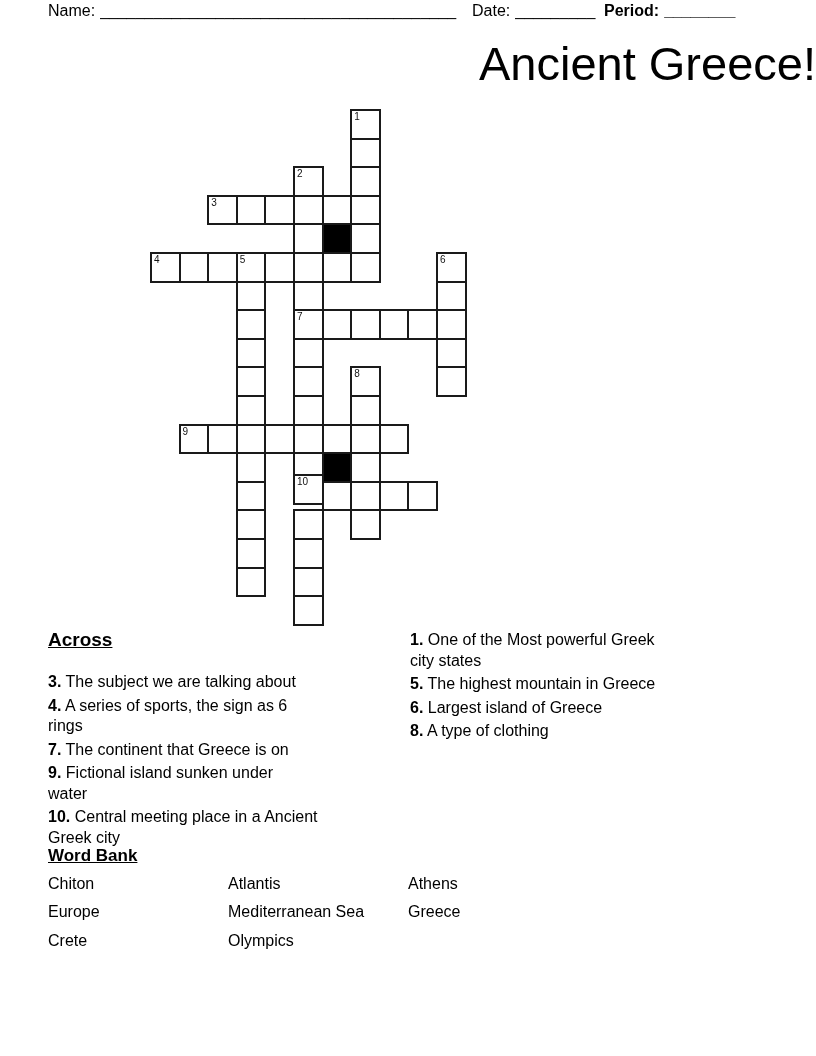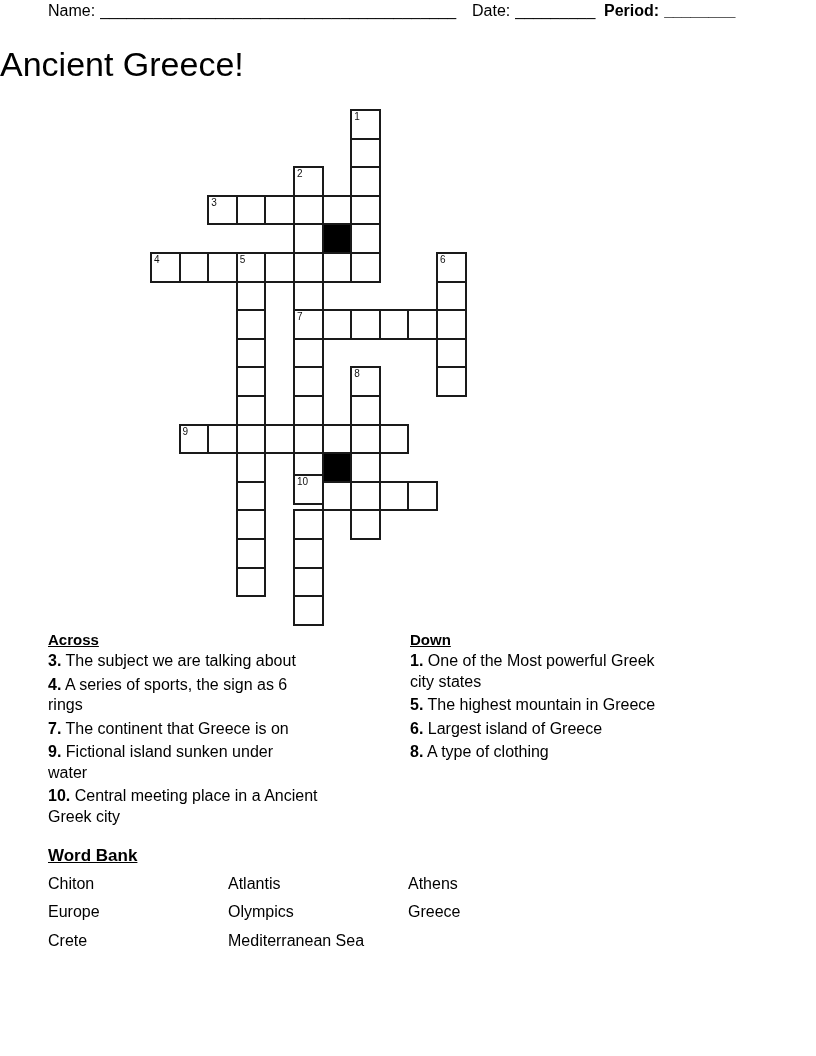--- a/index.html
+++ b/index.html
@@ -6,40 +6,40 @@
   .page {
     position:relative; width:816px; height:1056px; background:#ffffff;
     font-family:"Liberation Sans", sans-serif; color:#000; overflow:hidden;
   }
   
   .hdr-field { position:absolute; top:2px; font-size:16px; white-space:nowrap; display:flex; gap:5px; }
   .hdr-label { }
   .hdr-line  { letter-spacing:0; }
   
   .title {
-    position:absolute; left:0; right:0; top:40px; text-align:left;
-    font-size:34px; line-height:48px; font-weight:400;
+    position:absolute; left:0; right:0; top:40px; text-align:right;
+    font-size:47px; line-height:48px; font-weight:400;
   }
   
   .grid { position:absolute; left:150px; top:109px; }
   .cell {
     position:absolute; width:30.6px; height:30.6px; box-sizing:border-box;
     border:2px solid #1a1a1a; background:#fff;
   }
   .cell.black { background:#000; }
   .cell .num {
     position:absolute; top:0px; left:2px; font-size:10px; line-height:11px; color:#111;
   }
   
   .clues-col { position:absolute; top:630px; font-size:16px; line-height:20.5px; }
   .clues-col.across { left:48px; width:352px; }
   .clues-col.down   { left:410px; width:340px; }
   .clues-heading {
-    font-weight:bold; text-decoration:underline; font-size:15px;
-    margin:0 0 1px 0; line-height:20px;
+    font-weight:bold; text-decoration:underline; font-size:19px;
+    margin:0 0 22px 0; line-height:20px;
   }
   .clue { margin:0 0 3px 0; }
   .clue b { font-weight:bold; }
   .clue .txt { white-space:pre-line;text-align:right; }
   
   .wordbank-heading {
     position:absolute; left:48px; top:846px; font-size:17px; line-height:20px;
     font-weight:bold; text-decoration:underline;
   }
   .wordbank { position:absolute; left:48px; top:874px; display:flex; }
@@ -163,39 +163,38 @@
     <div class="clue"><b>4.</b> <span class="txt">A series of sports, the sign as 6
 rings</span></div>
     <div class="clue"><b>7.</b> <span class="txt">The continent that Greece is on</span></div>
     <div class="clue"><b>9.</b> <span class="txt">Fictional island sunken under
 water</span></div>
     <div class="clue"><b>10.</b> <span class="txt">Central meeting place in a Ancient
 Greek city</span></div>
   </div>
 
   <div class="clues-col down">
-    <div class="clues-heading">Down</div>
     <div class="clue"><b>1.</b> <span class="txt">One of the Most powerful Greek
 city states</span></div>
     <div class="clue"><b>5.</b> <span class="txt">The highest mountain in Greece</span></div>
     <div class="clue"><b>6.</b> <span class="txt">Largest island of Greece</span></div>
     <div class="clue"><b>8.</b> <span class="txt">A type of clothing</span></div>
   </div>
 
   <div class="wordbank-heading">Word Bank</div>
   <div class="wordbank">
     <div class="wb-col">
       <div class="wb-item">Chiton</div>
       <div class="wb-item">Europe</div>
       <div class="wb-item">Crete</div>
     </div>
     <div class="wb-col">
       <div class="wb-item">Atlantis</div>
+      <div class="wb-item">Mediterranean Sea</div>
       <div class="wb-item">Olympics</div>
-      <div class="wb-item">Mediterranean Sea</div>
     </div>
     <div class="wb-col">
       <div class="wb-item">Athens</div>
       <div class="wb-item">Greece</div>
     </div>
   </div>
 
 </div>
 
 </body></html>

